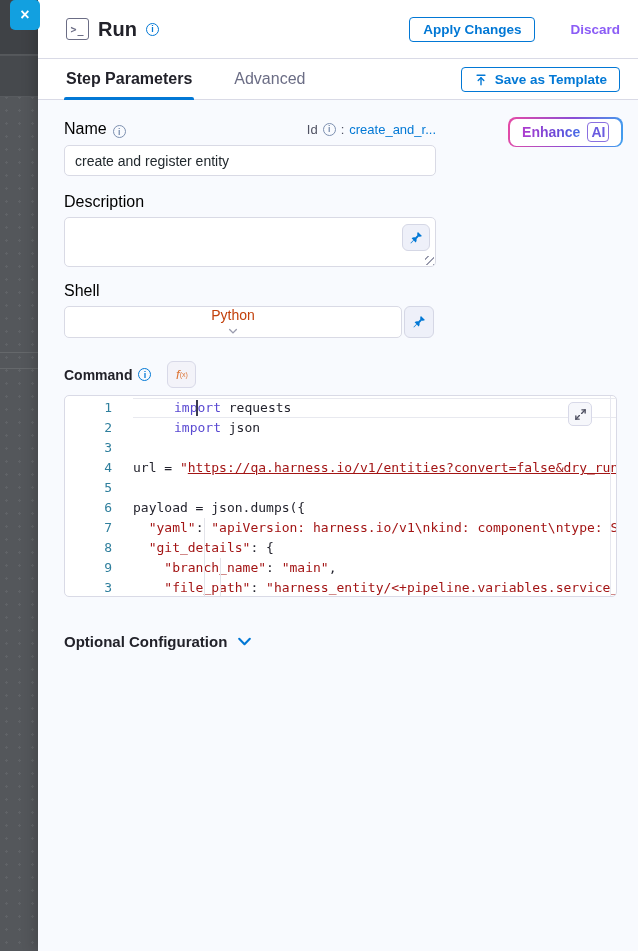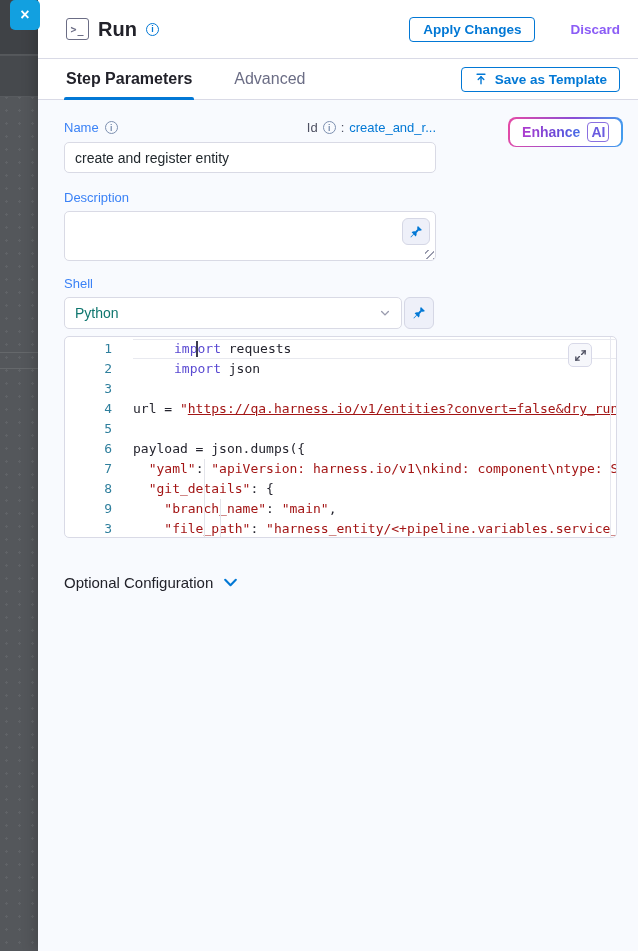--- a/index.html
+++ b/index.html
@@ -37,27 +37,27 @@
   .btn-link { background:none; border:none; color:#8b5cf6; font-size:13.5px; font-weight:600; cursor:pointer; font-family:inherit; }
 
   
   .tabs { height:41px; flex:0 0 auto; display:flex; align-items:center; padding:0 18px 0 26px;
     border-bottom:1px solid #d9dae6; background:#fff; position:relative; }
   .tab { position:relative; height:100%; display:flex; align-items:center; padding:0 2px; margin-right:38px;
     font-size:16px; color:#6b6d85; cursor:pointer; }
   .tab.active { color:#22222a; font-weight:700; }
   .tab.active::after { content:""; position:absolute; left:0; right:0; bottom:-1px; height:3px; background:#0278d5; border-radius:2px 2px 0 0; }
   .tabs .spacer { flex:1; }
-  .btn-template { display:flex; align-items:flex-start; gap:7px; background:#fff; border:1px solid #0278d5; color:#0278d5;
+  .btn-template { display:flex; align-items:flex-end; gap:7px; background:#fff; border:1px solid #0278d5; color:#0278d5;
     border-radius:4px; font-size:13.5px; font-weight:600; padding:4px 12px; cursor:pointer; font-family:inherit; }
 
   
   .panel-body { flex:1; background:#f8fafe; padding:20px 21px 0 26px; position:relative; overflow:hidden; }
 
-  .field-label { font-size:13px; color:#3b82f6; font-weight:500; display:flex; align-items:center; gap:6px; }
+  .field-label { font-size:16px; color:#000000; font-weight:500; display:flex; align-items:flex-end; gap:6px; }
   .name-row { width:372px; display:flex; align-items:center; justify-content:space-between; }
   .id-line { display:flex; align-items:center; gap:5px; font-size:13px; color:#4f5162; }
   .id-val { color:#0278d5; }
 
   .enhance-wrap { position:absolute; top:17px; right:15px; border-radius:8px; padding:1.6px; cursor:pointer;
     background:linear-gradient(100deg,#e64aa5 0%,#8a4dd6 55%,#3fa0ef 100%); }
   .enhance-inner { background:#fff; border-radius:6.5px; padding:3px 12px 4px 12px; display:flex; align-items:center; gap:7px; }
   .enhance-text { font-size:14px; font-weight:700; background:linear-gradient(95deg,#b13bce 0%,#6a49d8 60%,#4670e8 100%);
     -webkit-background-clip:text; background-clip:text; color:transparent; }
   .ai-badge { font-size:14px; font-weight:700; color:#6a5be0; border:1.4px solid #8a6fe0; border-radius:4px; padding:1px 3px; }
@@ -70,21 +70,21 @@
   .desc-area { width:100%; height:100%; border:1px solid #d9dae5; border-radius:5px; background:#fff; resize:none;
     font-family:inherit; font-size:14px; padding:6px 10px; }
   .pin-btn { position:absolute; top:7px; right:6px; width:28px; height:27px; background:#eef0f9; border:1px solid #d5d7e5;
     border-radius:6px; display:flex; align-items:center; justify-content:center; cursor:pointer; }
   .resize-grip { position:absolute; right:2px; bottom:2px; width:9px; height:9px;
     background:repeating-linear-gradient(135deg, transparent 0 2px, #9a9cae 2px 3px, transparent 3px 5px); }
 
   .shell-label { margin-top:15px; }
   .shell-row { display:flex; align-items:stretch; margin-top:6px; }
   .select-box { width:338px; height:32px; border:1px solid #d9dae5; border-radius:5px; background:#fff;
-    display:flex; align-items:center; justify-content:space-between; padding:0 10px; font-size:14px; color:#0f766e; cursor:pointer; }
+    display:flex; align-items:center; justify-content:space-between; padding:0 10px; font-size:14px; color:#c2410c; cursor:pointer;flex-direction:column; }
   .shell-pin { position:relative; width:30px; height:32px; margin-left:2px; background:#eef0f9; border:1px solid #d5d7e5;
     border-radius:6px; display:flex; align-items:center; justify-content:center; cursor:pointer; }
 
   .command-row { margin-top:23px; display:flex; align-items:center; gap:8px; }
   .command-label { font-size:14px; font-weight:700; color:#22222a; display:flex; align-items:center; gap:6px; }
   .fx-btn { margin-left:8px; width:29px; height:27px; background:#f3f3f9; border:1px solid #d8d9e8; border-radius:6px;
     color:#dd7536; cursor:pointer; font-size:13px; display:flex; align-items:center; justify-content:center; }
   .fx-btn sub { font-size:7px; }
 
   
@@ -102,21 +102,21 @@
   .tok-plain { color:#24242e; }
   .cursor { position:absolute; left:131px; top:4px; width:1.5px; height:16px; background:#3b3b4f; }
   .guide { position:absolute; width:1px; background:#e3e4ea; }
   .g1 { left:139px; top:122px; height:80px; }
   .g2 { left:155px; top:162px; height:40px; }
   .scroll-edge { position:absolute; right:5px; top:0; bottom:0; width:1px; background:#e7e8ef; }
   .expand-btn { position:absolute; top:6px; right:24px; width:24px; height:24px; background:#f6f7fb;
     border:1px solid #d8d9e8; border-radius:5px; display:flex; align-items:center; justify-content:center; cursor:pointer; z-index:5; }
 
   .optional-row { margin-top:36px; display:flex; align-items:center; gap:9px; cursor:pointer; }
-  .optional-label { font-size:15px; font-weight:400; color:#22222a; }
+  .optional-label { font-size:15px; font-weight:700; color:#22222a; }
 </style>
 </head>
 <body>
 
 <div class="canvas">
 
   <div class="bg-strip">
     <div class="blk-top"></div>
     <div class="blk-mid"></div>
     <div class="hair-1"></div>
@@ -196,20 +196,30 @@
               <path d="M3.5 6 L8 10.5 L12.5 6"></path>
             </svg>
         </div>
         <div class="shell-pin">
           <svg width="14" height="14" viewBox="0 0 16 16">
               <path d="M10.2 1.2 L14.8 5.8 C13.8 6.6 12.4 6.8 11.2 6.4 L8.6 9 C9 10.4 8.6 11.9 7.6 13 L5.5 10.9 L2.2 14.2 L1.7 13.7 L5 10.4 L3 8.4 C4.1 7.4 5.6 7 7 7.4 L9.6 4.8 C9.2 3.6 9.4 2.2 10.2 1.2 Z" fill="#0278d5"></path>
             </svg>
         </div>
       </div>
 
+      <div class="command-row">
+        <div class="command-label">
+          <span>Command</span>
+          <span class="info-i i-blue"></span>
+        </div>
+        <button class="fx-btn">
+            <i>f</i>
+            <sub>(x)</sub>
+          </button>
+      </div>
 
       <div class="editor">
         <div class="ed-inner">
           <div class="gutter">
               <div class="code-line">1</div>
               <div class="code-line">2</div>
               <div class="code-line">3</div>
               <div class="code-line">4</div>
               <div class="code-line">5</div>
               <div class="code-line">6</div>

